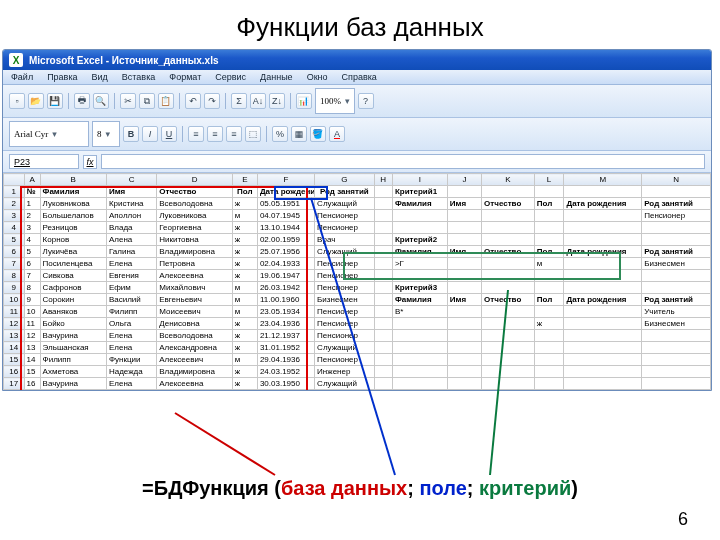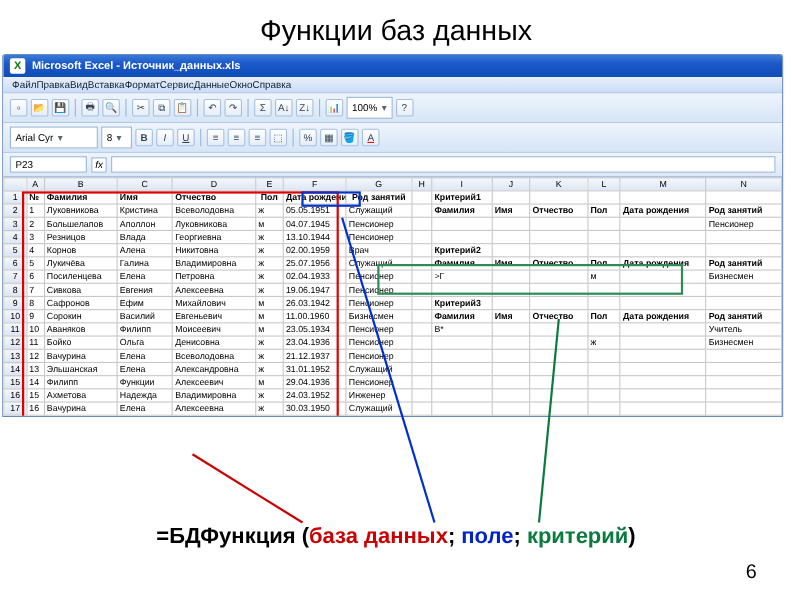--- a/index.html
+++ b/index.html
@@ -41,20 +41,21 @@
     width: 14px; height: 14px;
     background: #fff;
     border-radius: 2px;
     display: flex; align-items: center; justify-content: center;
     color: #107c10; font-size: 10px;
   }
   .menubar {
     background: linear-gradient(to bottom, #e8f0fb, #c9dcf6);
     padding: 2px 8px;
     display: flex;
+    gap: 14px;
     font-size: 9px;
     color: #123;
     border-bottom: 1px solid #9db8dd;
   }
   .toolbar {
     background: linear-gradient(to bottom, #eef4fc, #d6e5f7);
     padding: 3px 6px;
     display: flex;
     gap: 3px;
     align-items: center;
@@ -63,26 +64,26 @@
   }
   .tool {
     width: 16px; height: 16px;
     background: linear-gradient(to bottom, #fff, #e4edf8);
     border: 1px solid #a9c1de;
     border-radius: 2px;
     display:flex;align-items:center;justify-content:center;
     font-size: 9px; color:#345;
   }
   .sep { width:1px; height:16px; background:#9cb5d8; margin:0 2px; }
-  .fontbox { height:20px; border:1px solid #9cb5d8; background:#fff; padding:0 4px; font-size:9px; display:flex; align-items:center; gap:4px;}
+  .fontbox { height:20px; border:1px solid #9cb5d8; background:#fff; padding:12px 4px; font-size:9px; display:flex; align-items:center; gap:4px;font-family:Liberation Serif, serif;}
   .fontbox .dd { color:#567; }
 
   .formulabar {
     background: linear-gradient(to bottom, #eef4fc, #dce9f9);
-    display:flex; align-items:center; gap:4px; padding:3px 6px; border-bottom:1px solid #aac2e3;
+    display:flex; align-items:center; gap:4px; padding:3px 6px; border-bottom:1px solid #aac2e3;text-decoration:underline;
   }
   .namebox { width:70px; height:15px; background:#fff; border:1px solid #9cb5d8; font-size:9px; padding-left:4px; display:flex;align-items:center;}
   .fx { width:14px; height:14px; border:1px solid #9cb5d8; background:#fff; font-style:italic; font-size:9px; display:flex;align-items:center;justify-content:center;}
   .formula-input { flex:1; height:15px; background:#fff; border:1px solid #9cb5d8;}
 
   
   .grid-wrap { position:relative; background:#fff; }
   table.sheet { border-collapse: collapse; font-size:8px; color:#000; width:100%; table-layout:fixed;}
   table.sheet th, table.sheet td {
     border: 1px solid #c8c8c8;

